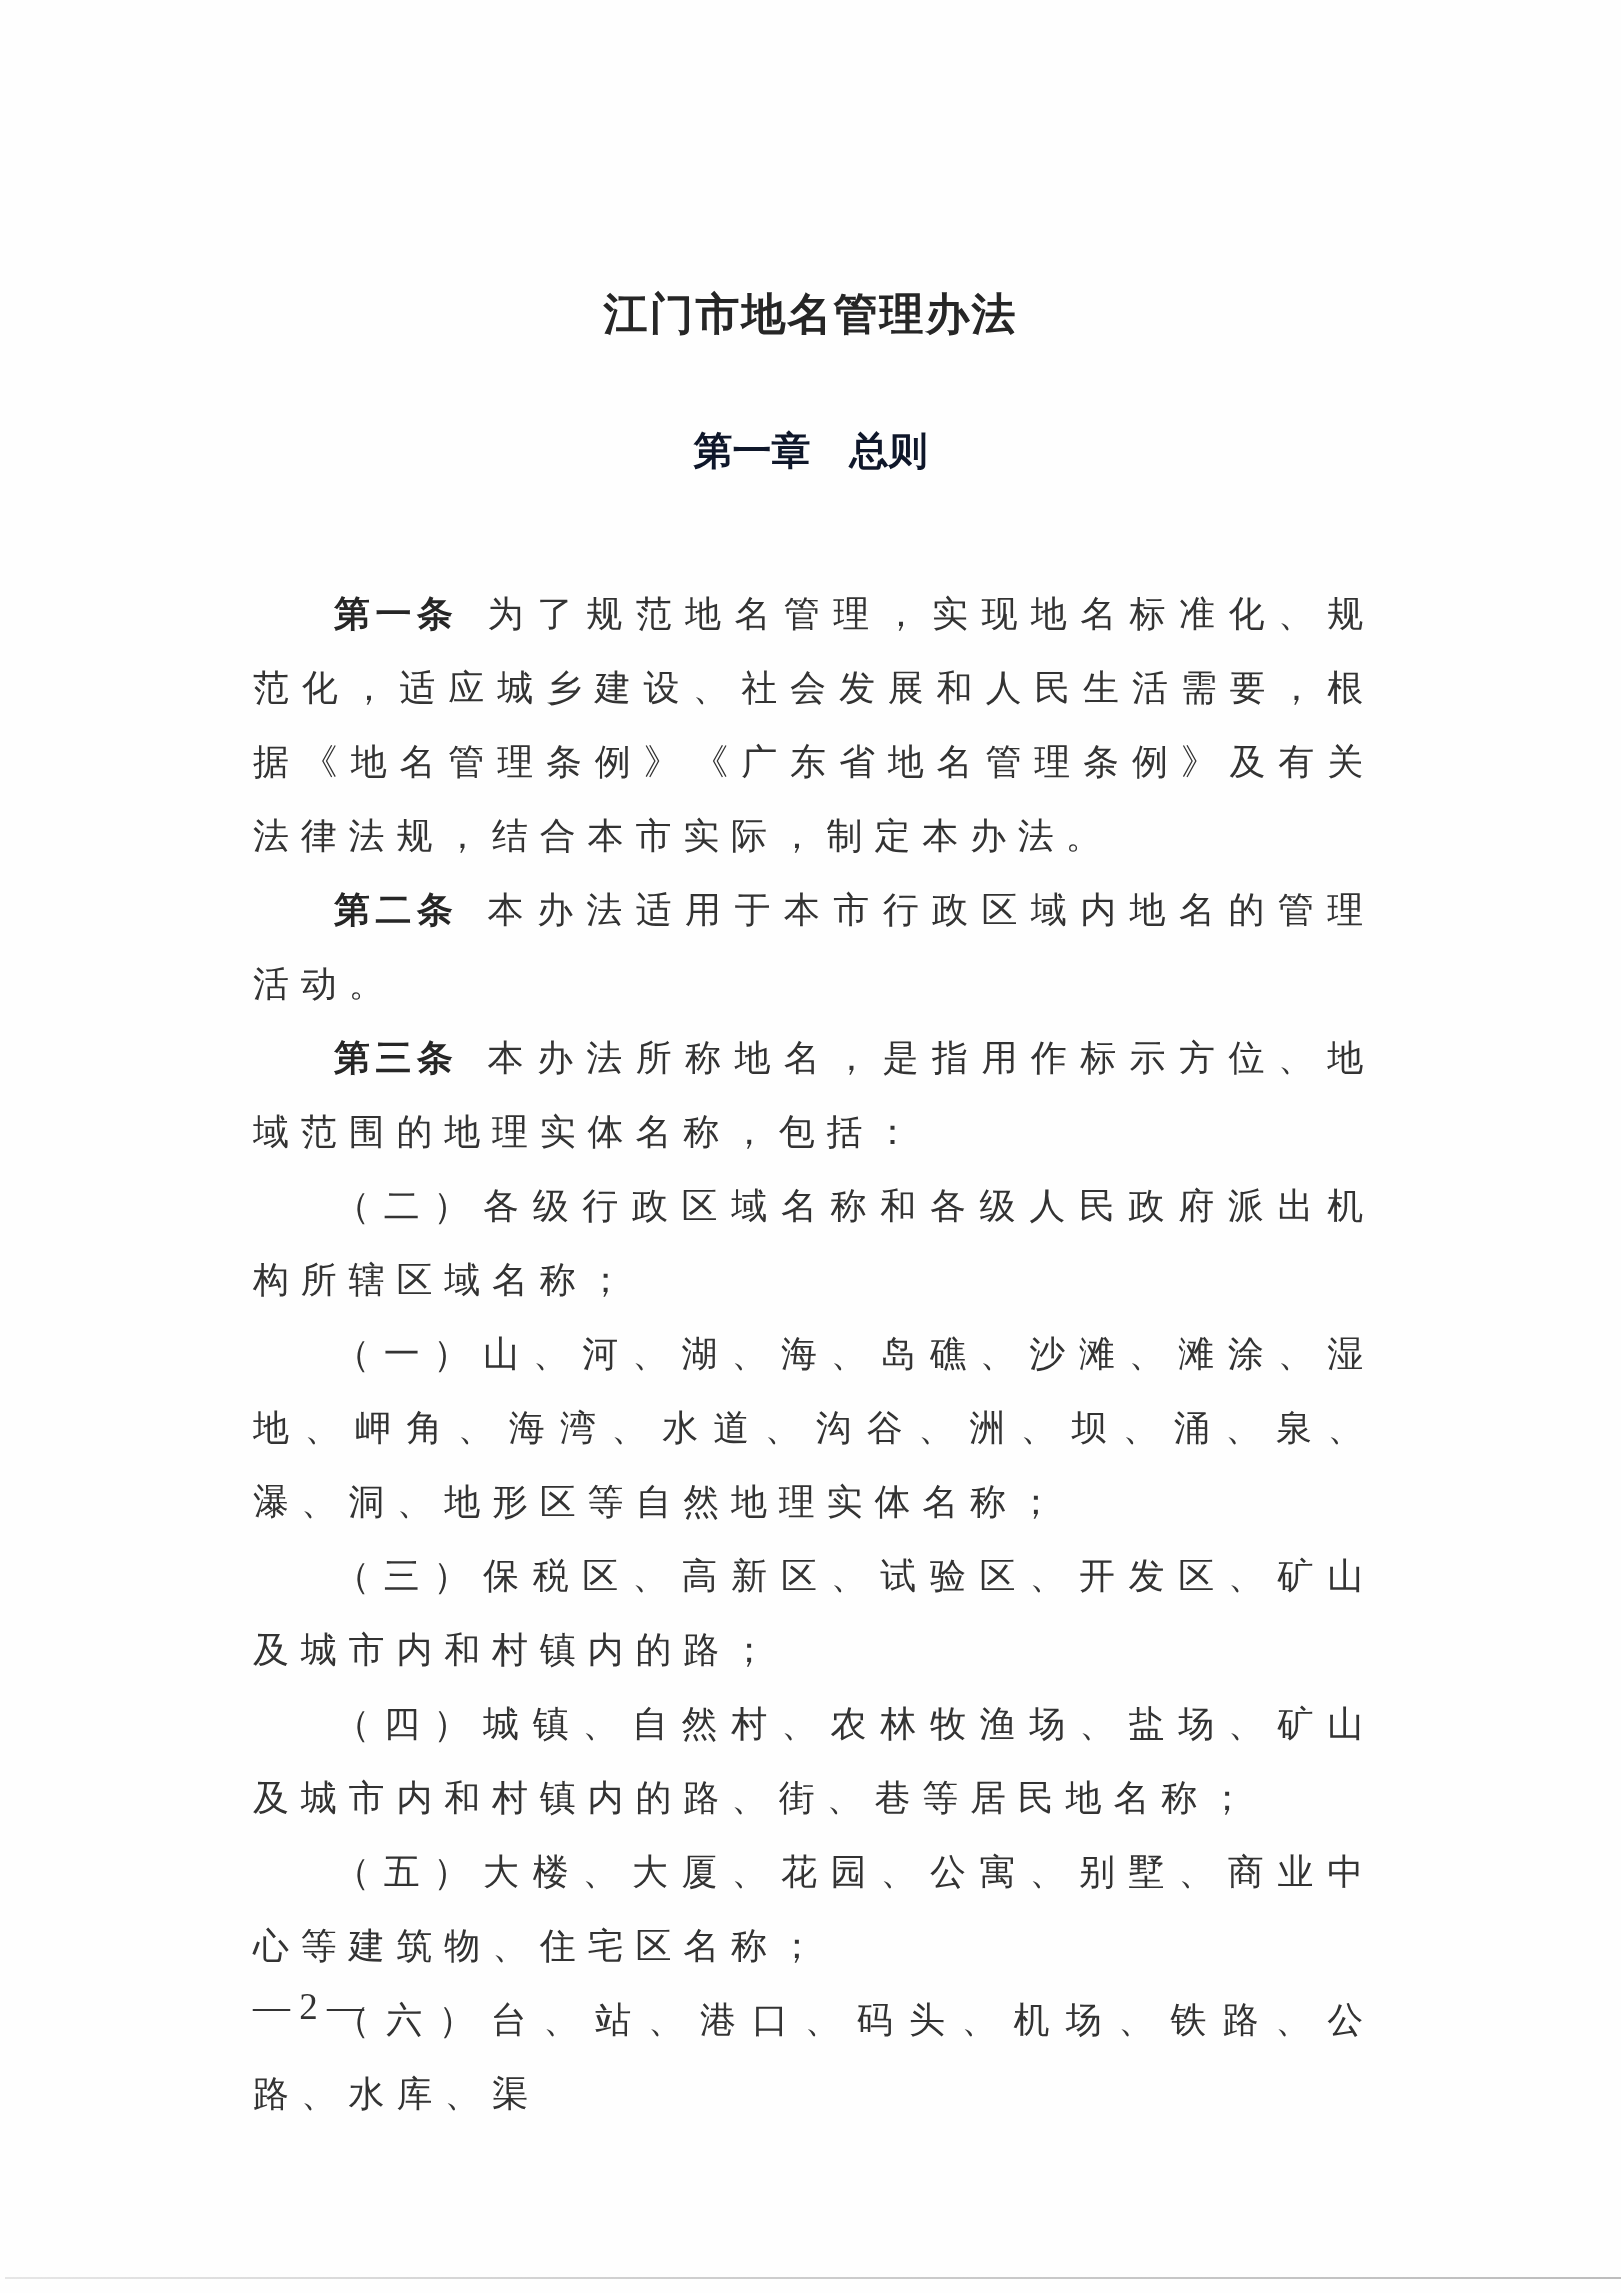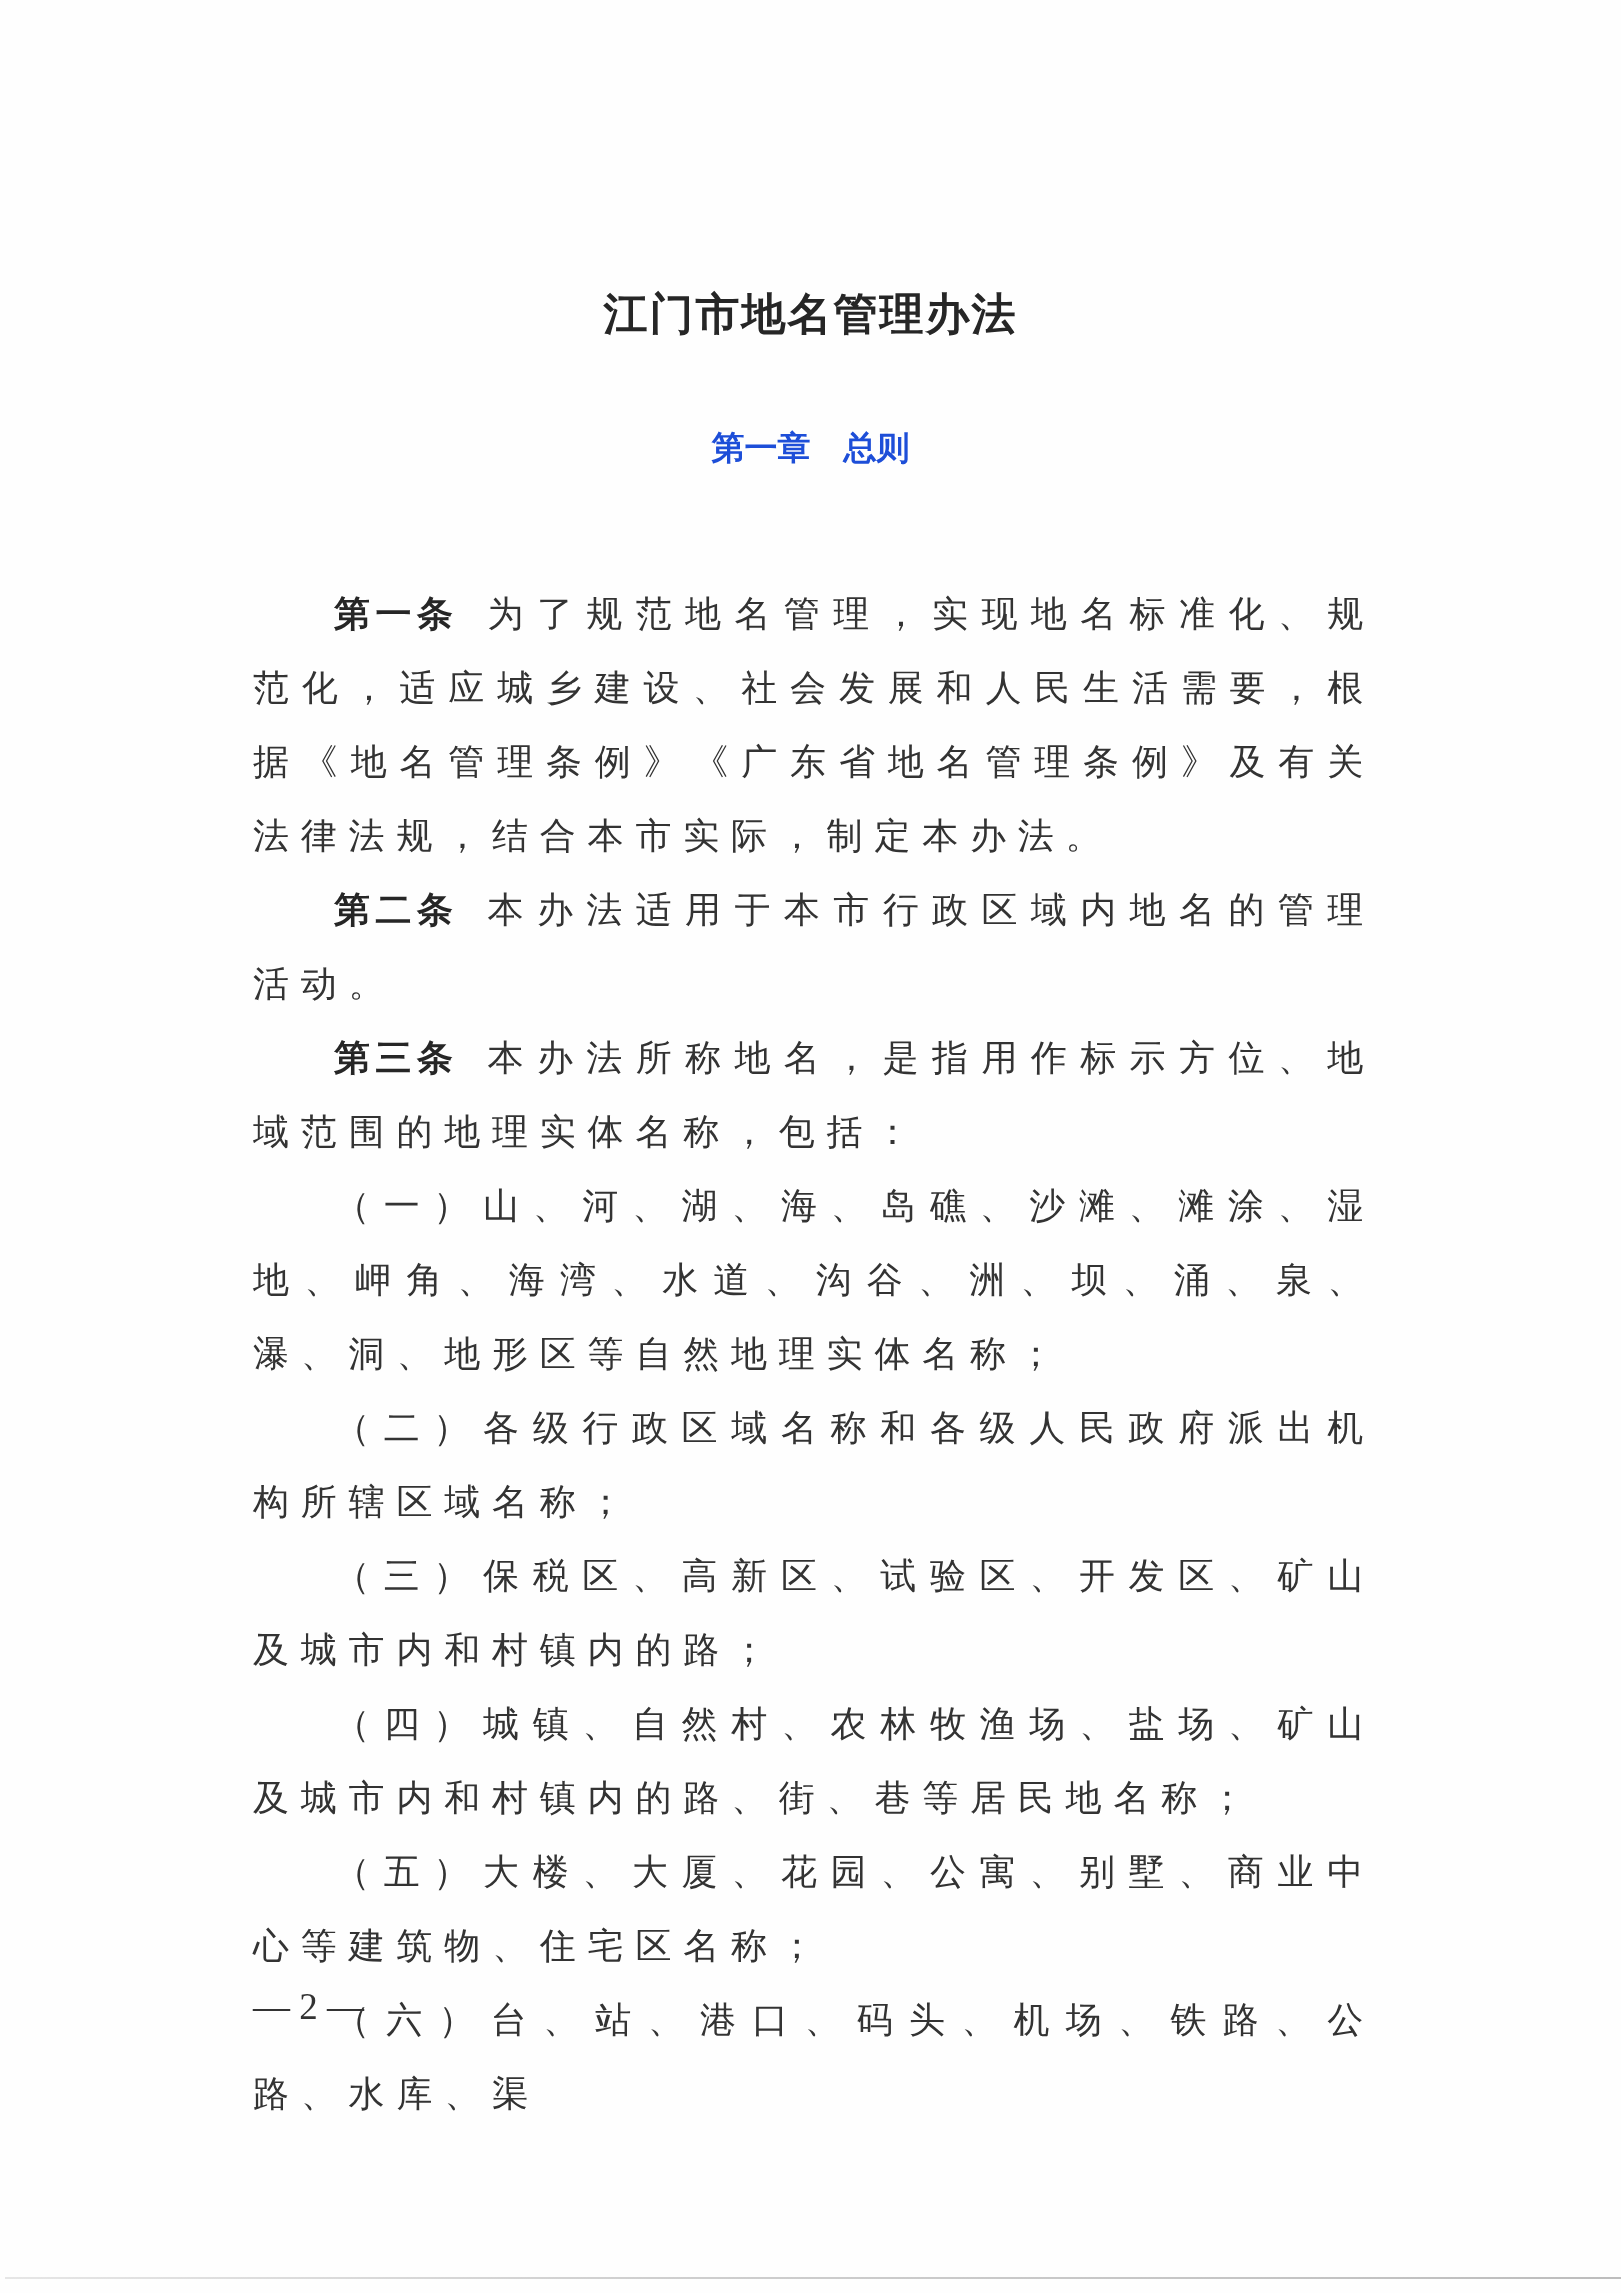--- a/index.html
+++ b/index.html
@@ -35,22 +35,22 @@
       line-height: 1;
     }
     .chapter {
       position: absolute;
       left: 0;
       width: 1621px;
       top: 431px;
       text-align: center;
       font-family: "DejaVu Serif", "Liberation Serif", serif;
       font-weight: bold;
-      font-size: 33px;
-      color: #1d4ed8;
+      font-size: 39px;
+      color: #0f172a;
       line-height: 1;
       white-space: pre;
     }
     .body {
       position: absolute;
       left: 253px;
       top: 577px;
       width: 1122px;
       font-family: "DejaVu Sans", "Liberation Sans", sans-serif;
       font-size: 36px;
@@ -97,22 +97,22 @@
 <div class="page">
 
   <h1 class="title">江门市地名管理办法</h1>
 
   <div class="chapter">第一章　总则</div>
 
   <div class="body">
     <p class="para"><span class="article-label">第一条</span><span>为了规范地名管理，实现地名标准化、规范化，适应城乡建设、社会发展和人民生活需要，根据《地名管理条例》《广东省地名管理条例》及有关法律法规，结合本市实际，制定本办法。</span></p>
     <p class="para"><span class="article-label">第二条</span><span>本办法适用于本市行政区域内地名的管理活动。</span></p>
     <p class="para"><span class="article-label">第三条</span><span>本办法所称地名，是指用作标示方位、地域范围的地理实体名称，包括：</span></p>
+    <p class="para"><span>（二）各级行政区域名称和各级人民政府派出机构所辖区域名称；</span></p>
     <p class="para"><span>（一）山、河、湖、海、岛礁、沙滩、滩涂、湿地、岬角、海湾、水道、沟谷、洲、坝、涌、泉、瀑、洞、地形区等自然地理实体名称；</span></p>
-    <p class="para"><span>（二）各级行政区域名称和各级人民政府派出机构所辖区域名称；</span></p>
     <p class="para"><span>（三）保税区、高新区、试验区、开发区、矿山及城市内和村镇内的路；</span></p>
     <p class="para"><span>（四）城镇、自然村、农林牧渔场、盐场、矿山及城市内和村镇内的路、街、巷等居民地名称；</span></p>
     <p class="para"><span>（五）大楼、大厦、花园、公寓、别墅、商业中心等建筑物、住宅区名称；</span></p>
     <p class="para"><span>（六）台、站、港口、码头、机场、铁路、公路、水库、渠</span></p>
   </div>
 
   <div class="footer-page">— 2 —</div>
 
   <div class="scan-edge"></div>
 </div>

